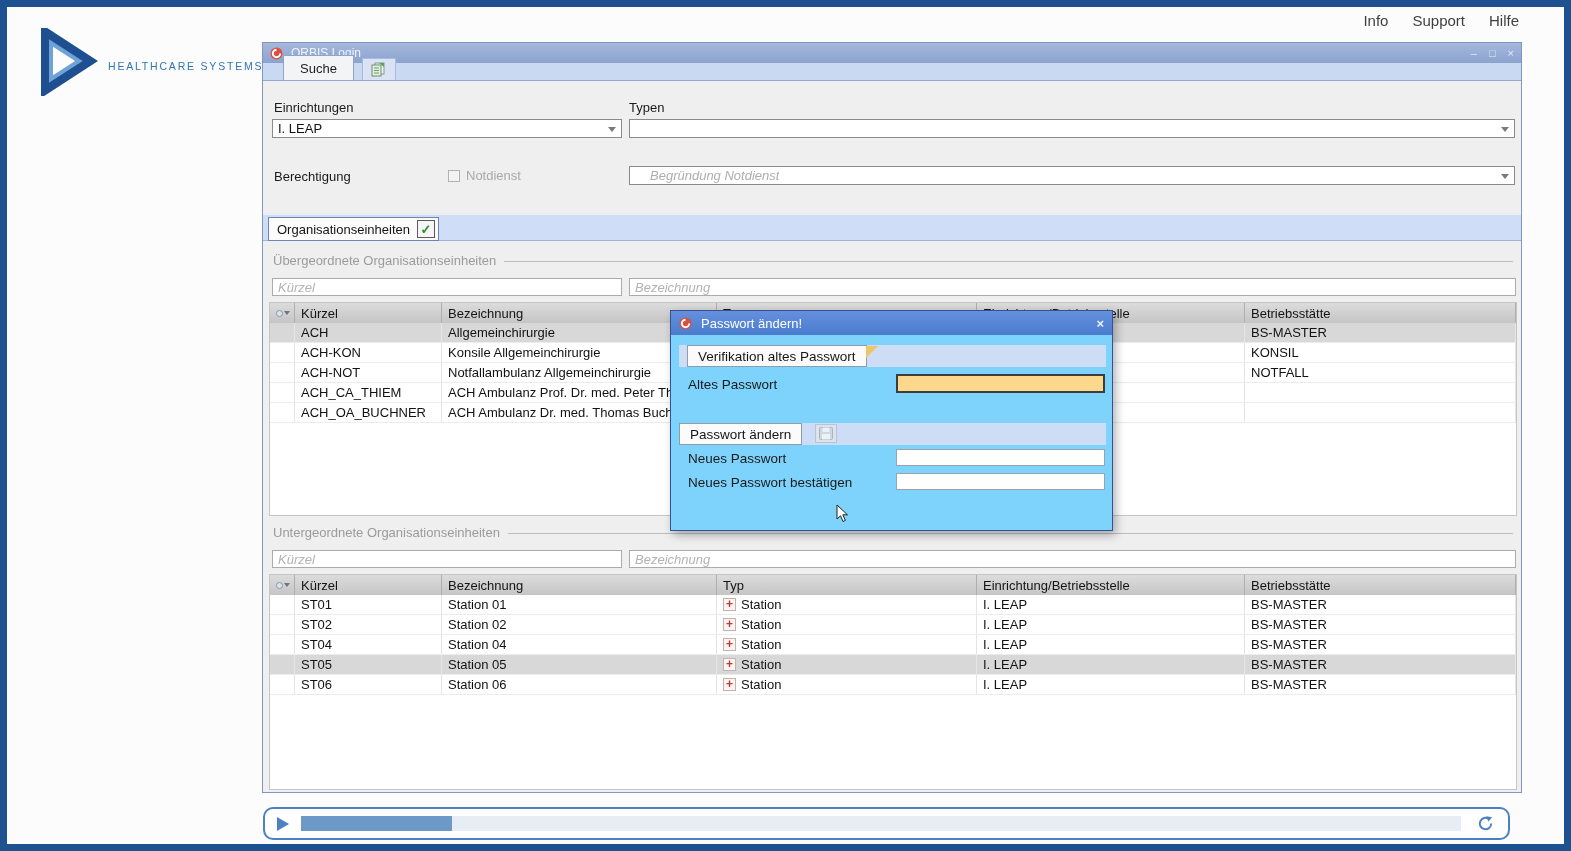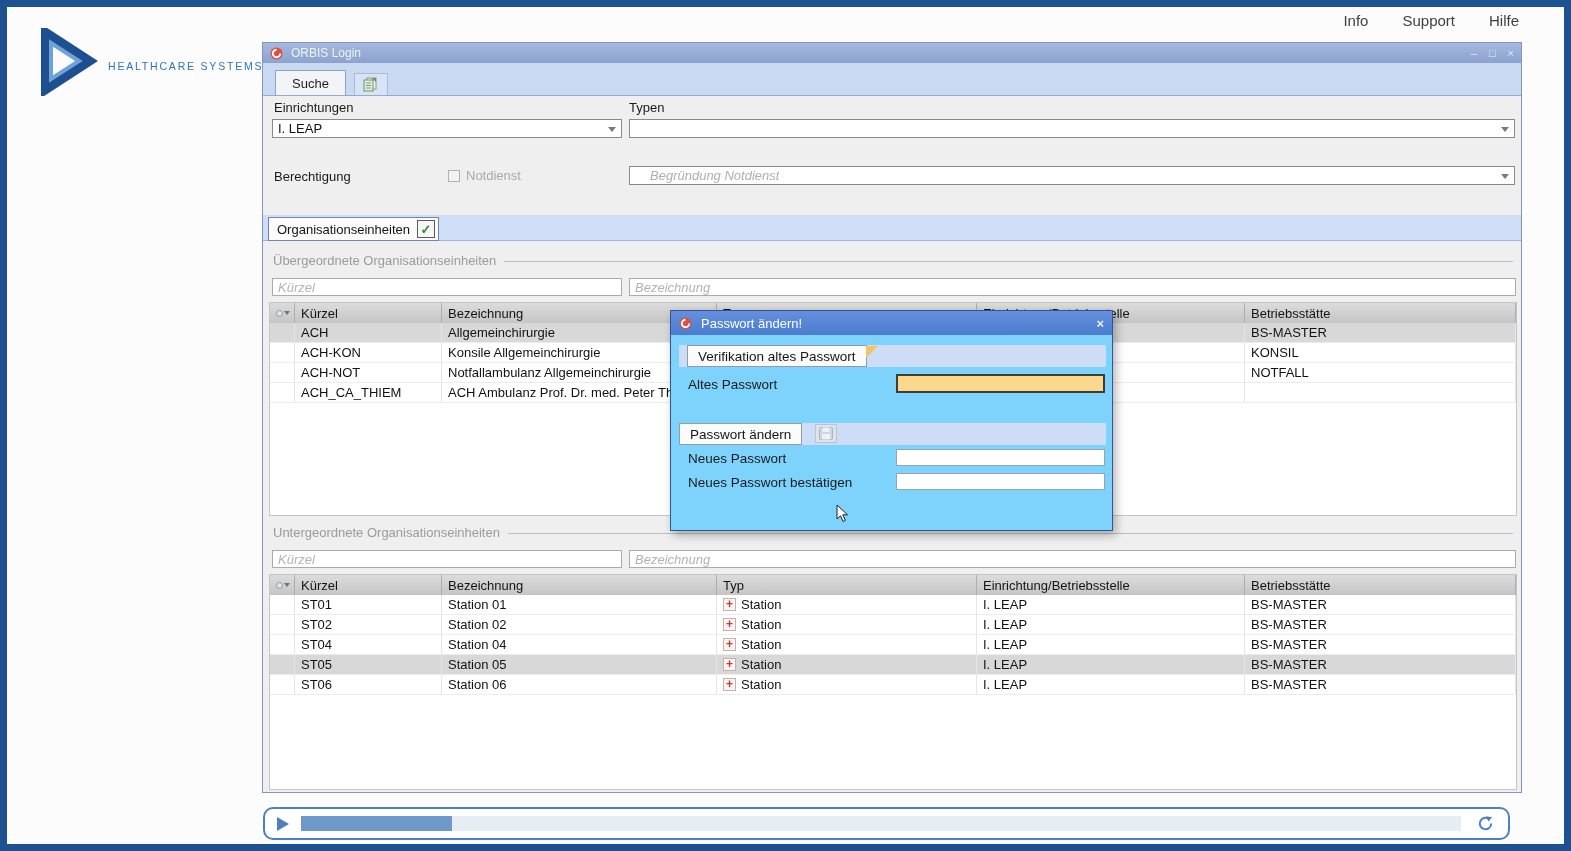--- a/index.html
+++ b/index.html
@@ -2,33 +2,33 @@
 <html><head>
 <meta charset="utf-8">
 <style>
   * { margin:0; padding:0; box-sizing:border-box; }
   body { font-family:"Liberation Sans", sans-serif; background:#fff; }
   .screen { position:relative; width:1571px; height:851px; background:#fcfcfd; overflow:hidden; }
   .frame-border { position:absolute; inset:0; border:7px solid #1d5190; pointer-events:none; z-index:60; }
 
   
   .top-links { position:absolute; top:12px; right:52px; display:flex; gap:24px; font-size:15px; color:#3f3f3f; z-index:5; }
-  .top-links span { cursor:pointer;margin-left:10px; }
+  .top-links span { cursor:pointer; }
 
   
   .logo { position:absolute; left:34px; top:28px; display:flex; align-items:center; gap:10px; }
   .logo-text .brand { font-size:41px; font-weight:bold; color:#1d4f91; letter-spacing:-1px; line-height:1; }
   .logo-text .tagline { font-size:10.5px; color:#2e75b6; letter-spacing:1.8px; margin-top:3px; }
 
   
   .win { position:absolute; left:262px; top:42px; width:1260px; height:751px; background:#efeff0; border:1px solid #8096be; }
   .titlebar { position:absolute; left:0; top:0; right:0; height:20px; background:linear-gradient(#a6b8dd,#8ba3cf); display:flex; align-items:center; padding:0 7px; color:#eef2fa; font-size:12px; gap:8px; }
   .controls { margin-left:auto; display:flex; gap:12px; font-size:11px; color:#e4ebf8; align-items:center; }
   .controls span { cursor:pointer; }
-  .tabstrip { position:absolute; left:0; top:20px; right:0; height:33px; background:#c9d9f2; border-bottom:1px solid #93a9cf; display:flex; align-items:flex-end; padding-left:12px; }
+  .tabstrip { position:absolute; left:0; top:20px; right:0; height:18px; background:#c9d9f2; border-bottom:1px solid #93a9cf; display:flex; align-items:flex-end; padding-left:20px; }
   .tab-suche { height:25px; background:#f3f4f6; border:1px solid #8fa5c8; border-bottom:none; padding:0 16px; font-size:13px; color:#1c1c1c; display:flex; align-items:center; }
   .tab-icon { height:22px; width:34px; margin-left:8px; background:#d9e3f5; border:1px solid #aabbd9; border-bottom:none; display:flex; align-items:center; justify-content:center; }
 
   .fld-label { position:absolute; font-size:13px; color:#1a1a1a; }
   .combo { position:absolute; height:19px; background:#fff; border:1px solid #8a8a8a; display:flex; align-items:center; font-size:13px; color:#111; padding:0 20px 0 5px; }
   .combo .arrow { position:absolute; right:5px; top:7px; width:0; height:0; border-left:4px solid transparent; border-right:4px solid transparent; border-top:5px solid #7a7a7a; }
   .combo.placeholder { color:#aeaeae; font-style:italic; }
   .combo .val { white-space:nowrap; overflow:hidden; }
 
   .chk-row { position:absolute; display:flex; align-items:center; gap:6px; font-size:13px; color:#a9a9a9; }
@@ -205,20 +205,28 @@
           <div class="cell">NOTFALL</div>
         </div>
         <div class="trow">
           <div class="cell"></div>
           <div class="cell">ACH_CA_THIEM</div>
           <div class="cell">ACH Ambulanz Prof. Dr. med. Peter Th</div>
           <div class="cell"></div>
           <div class="cell"></div>
           <div class="cell"></div>
         </div>
+        <div class="trow">
+          <div class="cell"></div>
+          <div class="cell">ACH_OA_BUCHNER</div>
+          <div class="cell">ACH Ambulanz Dr. med. Thomas Buch</div>
+          <div class="cell"></div>
+          <div class="cell"></div>
+          <div class="cell"></div>
+        </div>
       </div>
     </div>
 
     <div class="group-title" style="top:482px;">
       <span>Untergeordnete Organisationseinheiten</span>
         <span class="line"></span>
     </div>
     <input class="filter-input" style="left: 9px; top: 507px; width: 350px;" placeholder="Kürzel">
     <input class="filter-input" style="left: 366px; top: 507px; width: 887px;" placeholder="Bezeichnung">
 

